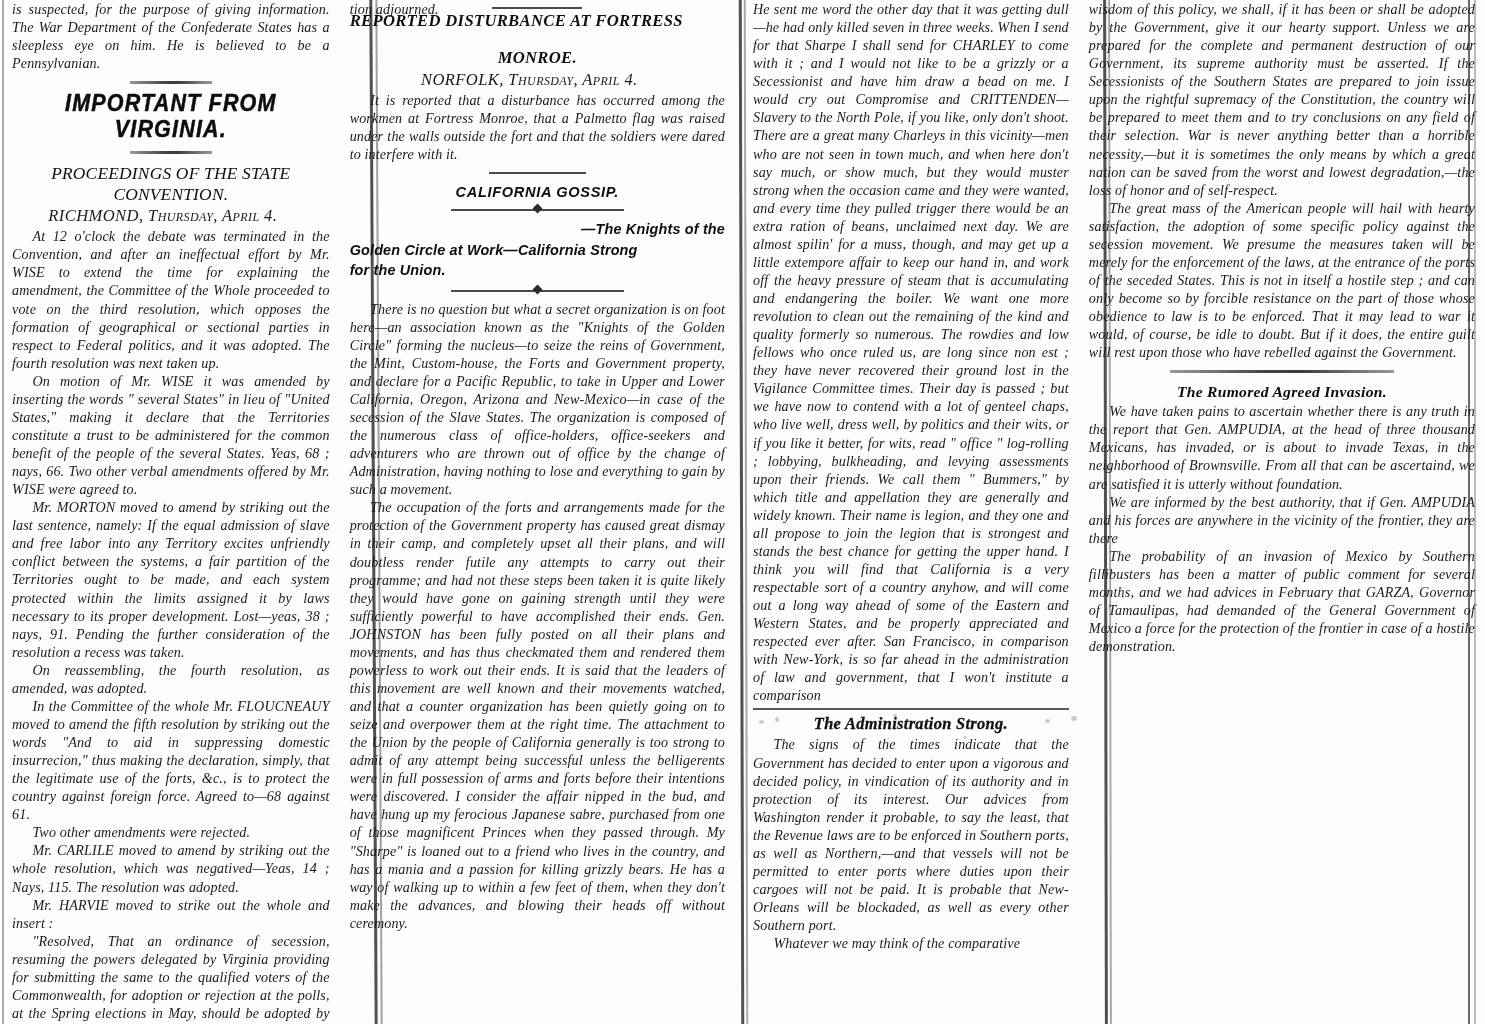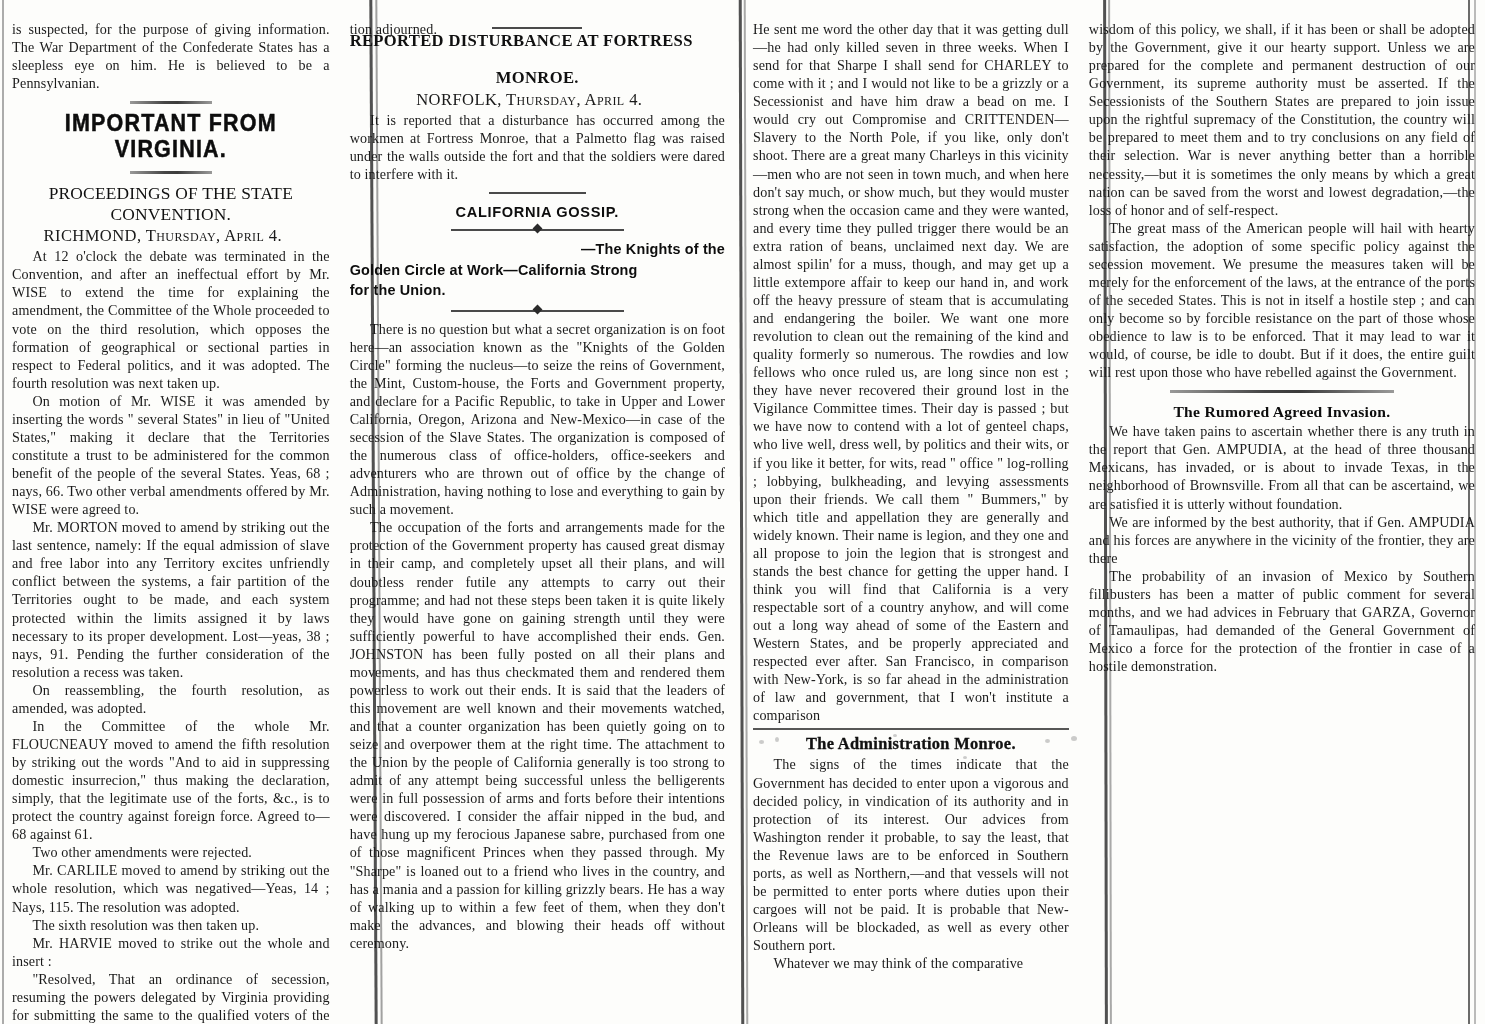--- a/index.html
+++ b/index.html
@@ -28,21 +28,22 @@
     position: absolute;
     inset: 0;
     display: flex;
     align-items: flex-start;
   }
   .col {
     position: relative;
     box-sizing: border-box;
     height: 1024px;
     overflow: hidden;
-    padding: 20px 10px 0 10px;
+    padding: 0 10px 0 10px;
+    font-style: italic;
   }
   .col-1 { width: 374px; padding-left: 12px; }
   .col-2 { width: 436px; }
   .col-3 { width: 370px; margin-left: 8px; }
   .col-4 { width: 448px; }
 
   
   .rule {
     position: absolute;
     top: -6px;
@@ -243,21 +244,20 @@
 
       <p class="dateline smallcaps">RICHMOND, Thursday, April 4.</p>
 
       <p class="body">At 12 o'clock the debate was terminated in the Convention, and after an ineffectual effort by Mr. WISE to extend the time for explaining the amendment, the Committee of the Whole proceeded to vote on the third resolution, which opposes the formation of geographical or sectional parties in respect to Federal politics, and it was adopted.  The fourth resolution was next taken up.</p>
       <p class="body">On motion of Mr. WISE it was amended by inserting the words " several States" in lieu of "United States," making it declare that the Territories constitute a trust to be administered for the common benefit of the people of the several States.  Yeas, 68 ; nays, 66.  Two other verbal amendments offered by Mr. WISE were agreed to.</p>
       <p class="body">Mr. MORTON moved to amend by striking out the last sentence, namely: If the equal admission of slave and free labor into any Territory excites unfriendly conflict between the systems, a fair partition of the Territories ought to be made, and each system protected within the limits assigned  it by laws necessary to its proper development.  Lost—yeas, 38 ; nays, 91.  Pending the further consideration of the resolution a recess was taken.</p>
       <p class="body">On reassembling, the fourth resolution, as amended, was adopted.</p>
       <p class="body">In the Committee of the whole Mr. FLOUCNEAUY moved to amend the fifth resolution by striking out the words  "And to aid in suppressing domestic insurrecion," thus making the declaration, simply, that the legitimate use of the forts, &amp;c., is to protect the country against foreign force.  Agreed to—68 against 61.</p>
       <p class="body">Two other amendments were rejected.</p>
       <p class="body">Mr. CARLILE moved to amend by striking out the whole resolution, which was negatived—Yeas, 14 ; Nays, 115.  The resolution was adopted.</p>
-      <p class="body">The sixth resolution was then taken up.</p>
       <p class="body">Mr. HARVIE moved to strike out the whole and insert :</p>
       <p class="body">"Resolved, That an ordinance of secession, resuming the powers delegated by Virginia providing for submitting the same to the qualified voters of the Commonwealth, for adoption or rejection at the polls, at the Spring elections in May, should be adopted by this Convention."</p>
       <p class="body">Mr. GOGGIN moved to amend by inserting his own ordinance, but withdrew it.</p>
       <p class="body">Several motions were made that the Committee rise, but were all voted down.</p>
       <p class="body">Mr. HARVIE'S substitute was rejected—Yeas, 45 ; Nays, 89.  This was not strictly a test vote, but the Union men were much rejoiced.</p>
 
     </div>
 
     <div class="col col-2">
 
@@ -297,21 +297,21 @@
       <div class="topline-3"></div>
 
       <div class="washed">
         <span class="speckle" style="left:6px;  top:10px; width:5px; height:4px;"></span>
         <span class="speckle" style="left:22px; top:7px;  width:4px; height:5px;"></span>
         <span class="speckle" style="left:292px;top:9px;  width:5px; height:4px;"></span>
         <span class="speckle" style="left:318px;top:6px;  width:6px; height:5px;"></span>
         <span class="speckle" style="left:140px;top:4px;  width:4px; height:3px;"></span>
         <span class="speckle" style="left:210px;top:26px; width:4px; height:3px;"></span>
 
-        <h2 class="hd-section-dark">The Administration Monroe.</h2>
+        <h2 class="hd-section-dark">The Administration Strong.</h2>
 
         <p class="body">The signs of the times indicate that the Government has decided to enter upon a vigorous and decided policy, in vindication of its authority and in protection of its interest. Our advices from Washington render it probable, to say the least, that the Revenue laws are to be enforced in Southern ports, as well as Northern,—and that vessels will not be permitted to enter ports where duties upon their cargoes will not be paid.  It is probable that New-Orleans will be blockaded, as well as every other Southern port.</p>
         <p class="body">Whatever we may think of the comparative</p>
       </div>
     </div>
 
     <div class="col col-4">
 
       <p class="body hang">wisdom of this policy, we shall, if it has been or shall be adopted by the Government, give it our hearty support.  Unless we are prepared for the complete and permanent destruction of our Government, its supreme authority must be asserted.  If the Secessionists of the Southern States are prepared to join issue upon the rightful supremacy of the Constitution, the country will be prepared to meet them and to try conclusions on any field of their selection.  War is never anything better than a horrible necessity,—but it is sometimes the only means by which a great nation can be saved from the worst and lowest degradation,—the loss of honor and of self-respect.</p>
 

